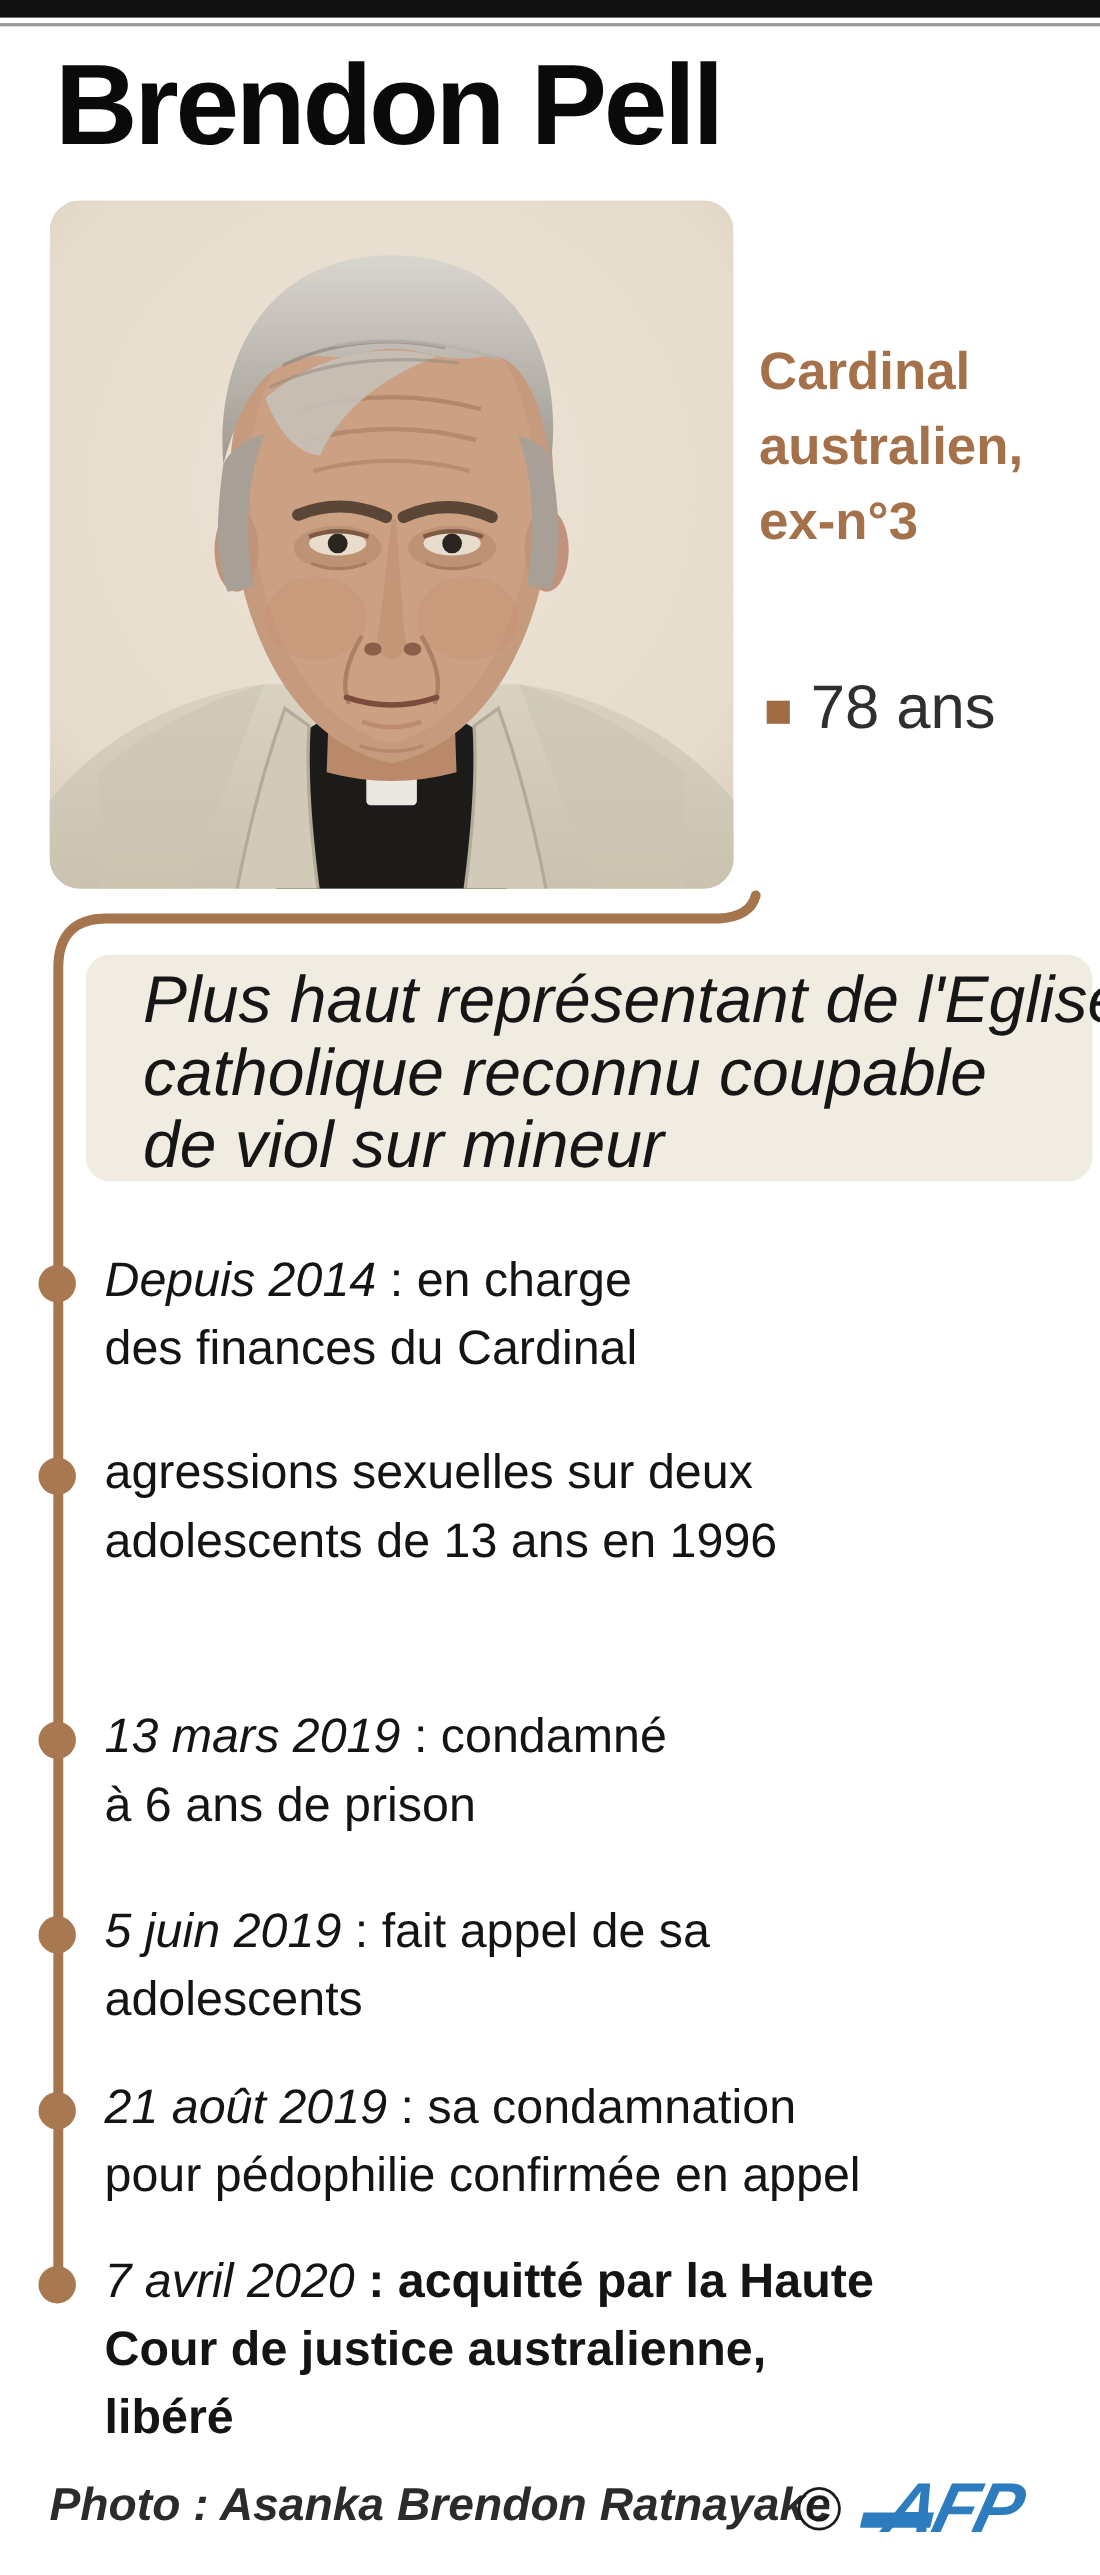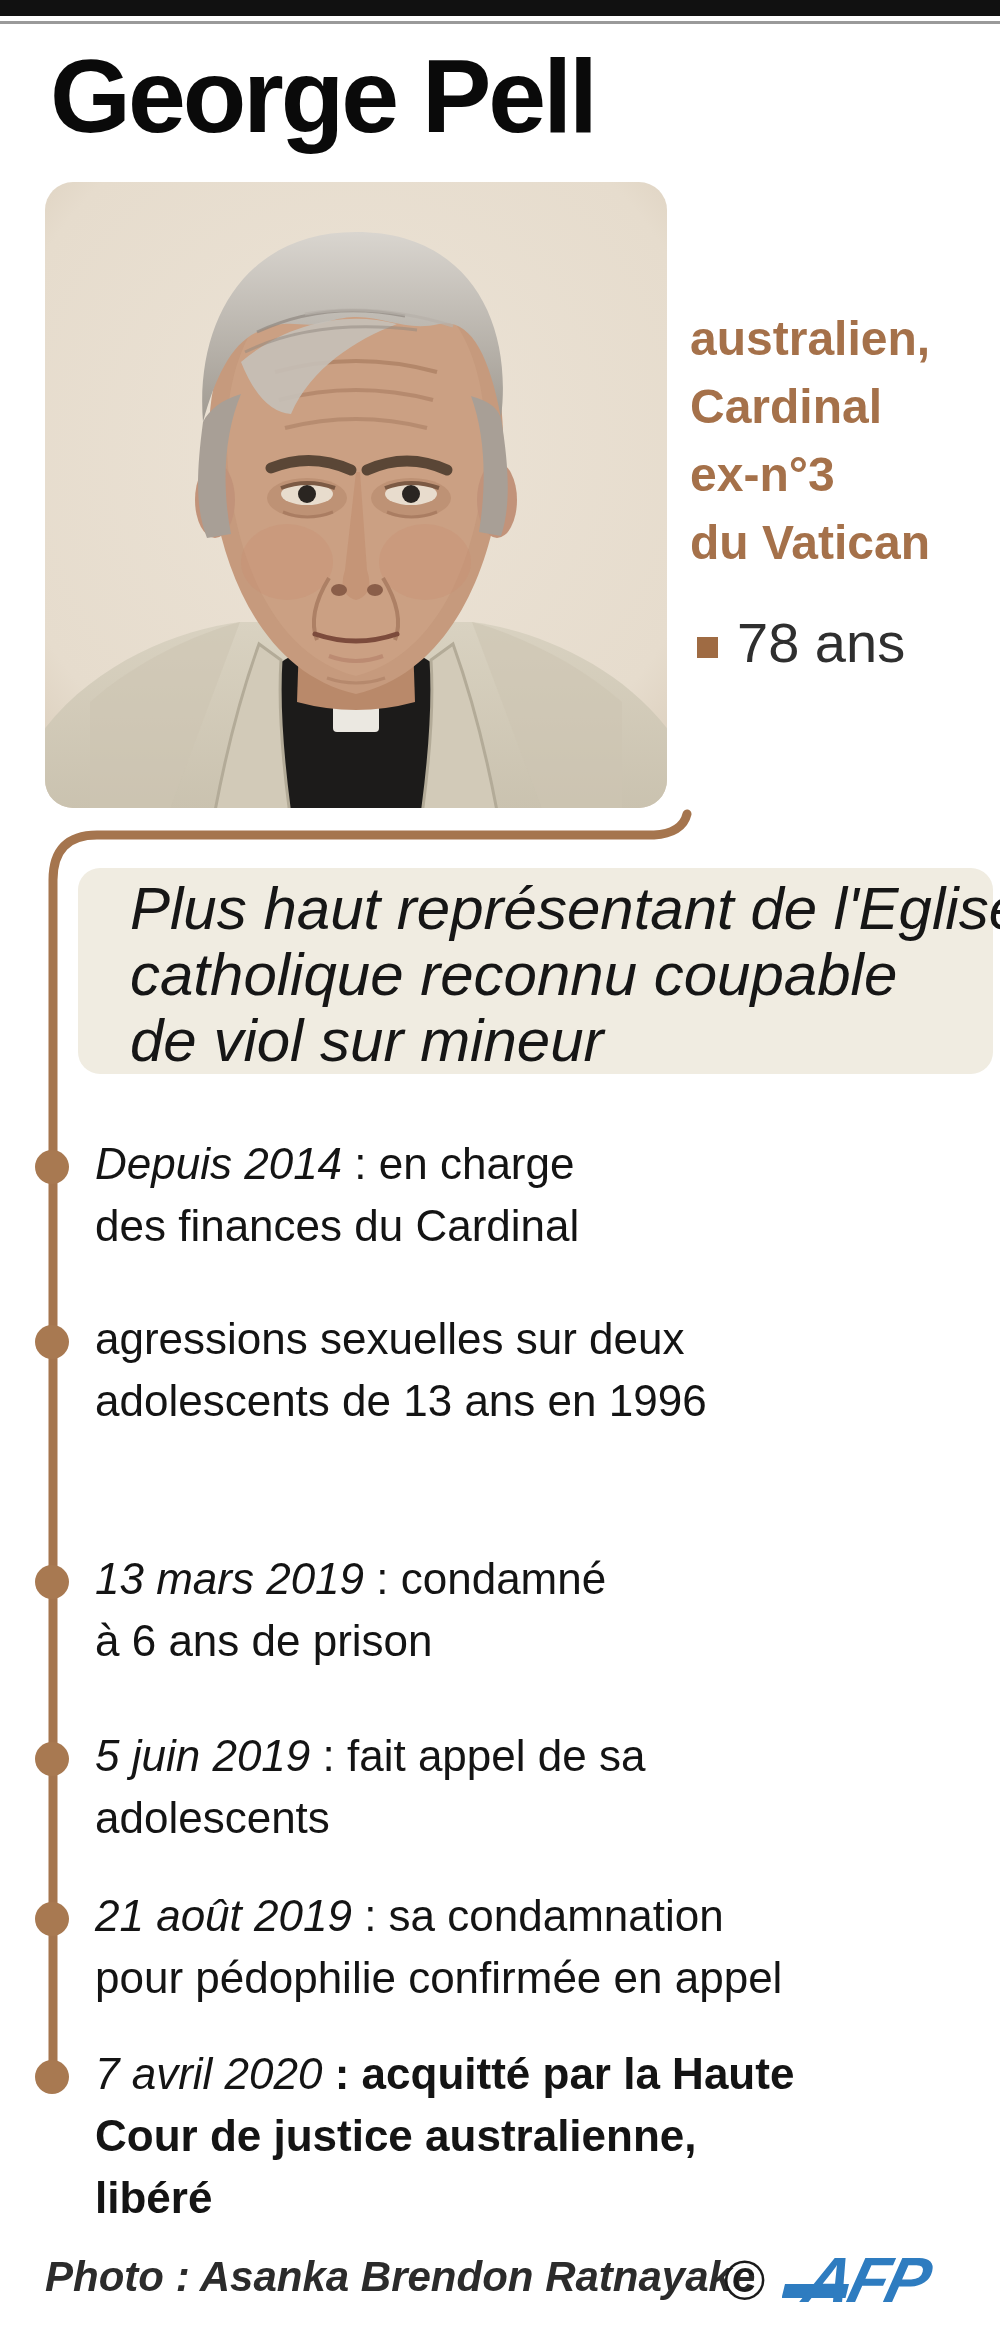--- a/index.html
+++ b/index.html
@@ -34,21 +34,21 @@
   .credit{left:45px;top:2253px;font-size:42px;font-style:italic;font-weight:bold;color:#2b2b2b;white-space:nowrap;}
   .copyright{left:724px;top:2248px;font-size:56px;color:#1a1a1a;}
   .afp{left:782px;top:2240px;width:180px;height:80px;}
 </style>
 </head>
 <body>
 
 <div class="abs topbar"></div>
 <div class="abs topline"></div>
 
-<div class="abs title">George Pell</div>
+<div class="abs title">Brendon Pell</div>
 
 <div class="abs photo">
   <svg width="622" height="626" viewBox="0 0 622 626" xmlns="http://www.w3.org/2000/svg">
     <defs>
       <radialGradient id="bgGrad" cx="50%" cy="42%" r="75%">
         <stop offset="0%" stop-color="#ece3d6"></stop>
         <stop offset="78%" stop-color="#e6dccd"></stop>
         <stop offset="100%" stop-color="#d8cbb8"></stop>
       </radialGradient>
       <linearGradient id="faceGrad" x1="0" y1="0" x2="0" y2="1">
@@ -124,24 +124,23 @@
     <path d="M158,240 C150,300 152,330 162,356 L186,352 C176,300 180,250 196,212 C176,218 164,228 158,240 Z" fill="#a89f96"></path>
     <path d="M456,236 C466,296 464,330 456,354 L434,350 C442,300 440,252 426,214 C446,220 452,226 456,236 Z" fill="#a89f96"></path>
     <path d="M196,180 C240,142 300,128 352,142 C310,158 266,186 246,232 Q216,230 196,180 Z" fill="#c5c0b8" opacity="0.9"></path>
     <path d="M212,150 Q280,118 360,134" stroke="#8f8880" stroke-width="3" fill="none" opacity="0.7"></path>
     <path d="M200,170 Q270,136 372,148" stroke="#8f8880" stroke-width="3" fill="none" opacity="0.5"></path>
     <path d="M260,132 Q330,120 408,144" stroke="#b6b1a9" stroke-width="3" fill="none" opacity="0.7"></path>
   </svg>
 </div>
 
 <div class="abs role">
+  <div>Cardinal</div>
   <div>australien,</div>
-  <div>Cardinal</div>
   <div>ex-n°3</div>
-  <div>du Vatican</div>
 </div>
 
 <div class="abs age-bullet"></div>
 <div class="abs age">78 ans</div>
 
 <svg class="abs connector" viewBox="0 0 1000 2341" xmlns="http://www.w3.org/2000/svg">
   <path d="M687,814 C684,827 672,834 654,835 L97,835 Q53,835 53,880 L53,2077" fill="none" stroke="#a5754e" stroke-width="9" stroke-linecap="round"></path>
 </svg>
 
 <div class="abs sumbox"></div>

